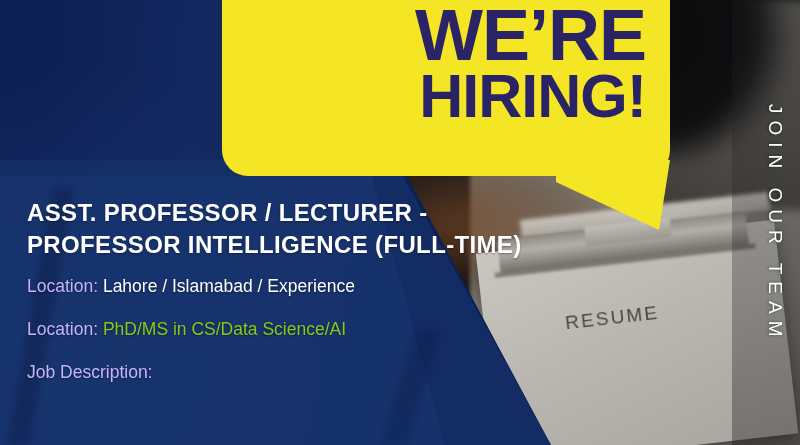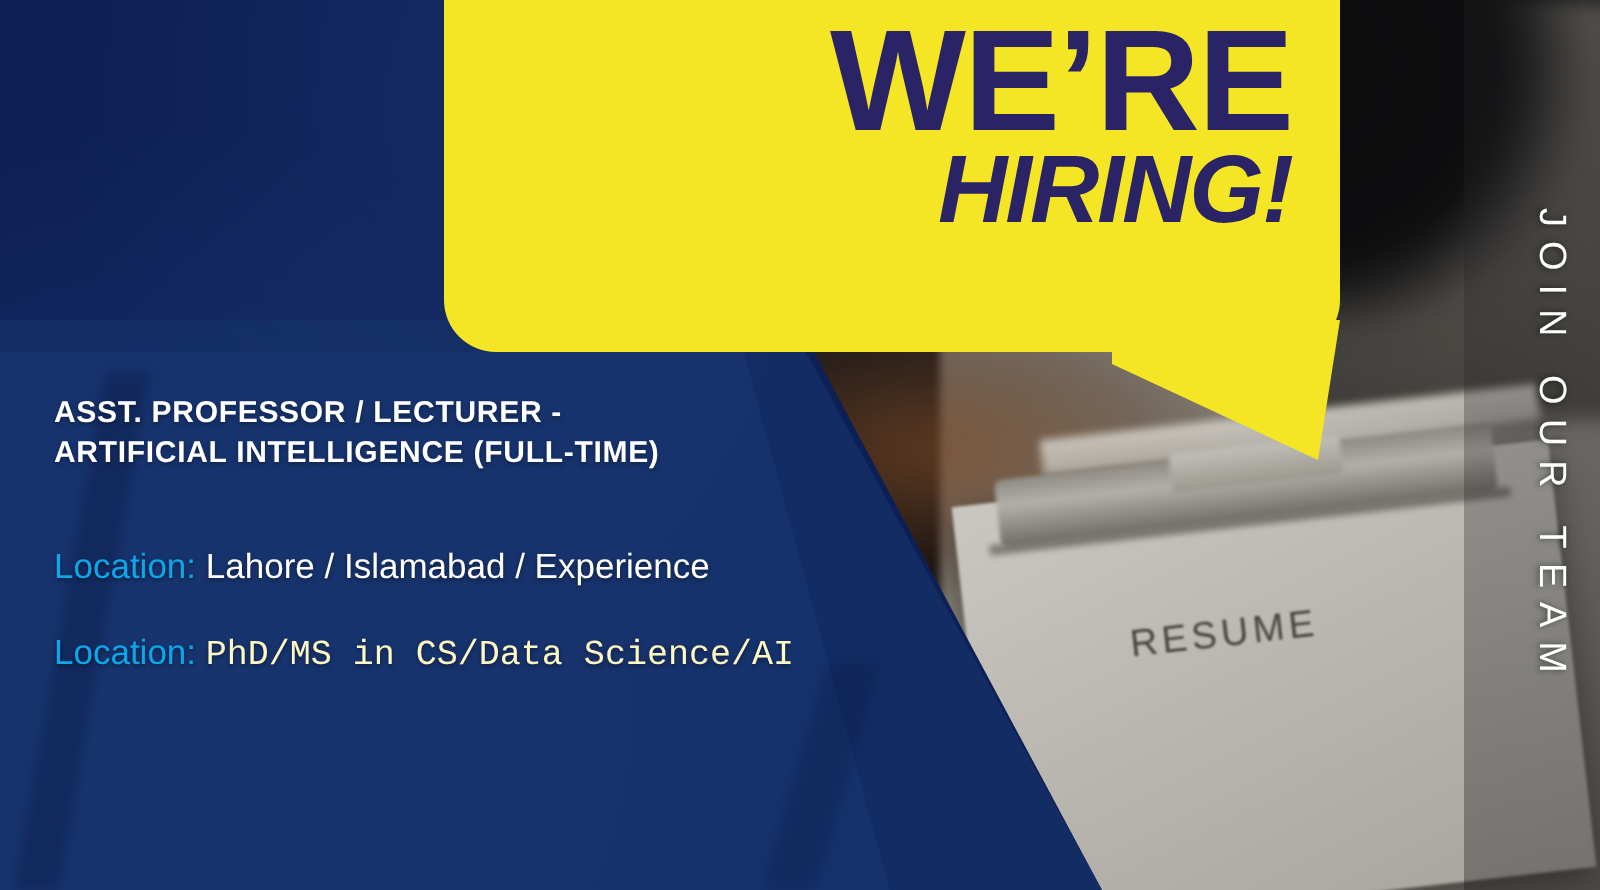--- a/index.html
+++ b/index.html
@@ -153,47 +153,47 @@
     display:flex;flex-direction:column;
     align-items:flex-end;justify-content:center;
     color:#2a2467;
     font-family:"Liberation Sans", sans-serif;
     font-weight:bold;
     letter-spacing:-1px;
     line-height:.92;
     padding-right:10px;
   }
   .bubble-text .l1{font-size:72px;}
-  .bubble-text .l2{font-size:48px;font-style:italic;}
+  .bubble-text .l2{font-size:61px;}
 
   
   .content{
     position:absolute;left:27px;top:197px;width:500px;
     z-index:7;
   }
   .headline{
     color:#ffffff;
-    font-size:15px;font-weight:bold;
+    font-size:24px;font-weight:bold;
     letter-spacing:.35px;
     line-height:1.32;
-    margin:0 0 36px 0;
+    margin:0 0 16px 0;
     text-shadow:0 1px 2px rgba(0,0,0,.35);
   }
   .headline .hl2{display:block;}
 
   .field{
     font-size:17.5px;
     line-height:1.2;
     margin-bottom:22px;
     white-space:nowrap;
     text-shadow:0 1px 2px rgba(0,0,0,.4);
   }
-  .lbl{color:#0ea5e9;text-align:center;}
+  .lbl{color:#c4b5fd;text-align:center;}
   .val{color:#ffffff;}
-  .field.all-cream .val{color:#fef9c3;font-family:Liberation Mono, monospace;}
+  .field.all-cream .val{color:#84cc16;}
   .field.last{margin-bottom:0;}
 
   
   .side-strip{
     position:absolute;right:0;top:0;width:68px;height:445px;
     background:linear-gradient(180deg,rgba(30,30,32,.34) 0%,rgba(40,40,42,.30) 50%,rgba(24,24,26,.36) 100%);
     z-index:8;
   }
   .side-text{
     position:absolute;right:14px;top:14px;
@@ -242,34 +242,37 @@
   <div class="bubble-tail-fix"></div>
   <div class="bubble-text">
     <div class="l1">WE’RE</div>
     <div class="l2">HIRING!</div>
   </div>
 
   <div class="content">
 
     <h1 class="headline">
       <span>ASST. PROFESSOR / LECTURER -</span>
-      <span class="hl2">ARTIFICIAL INTELLIGENCE (FULL-TIME)</span>
+      <span class="hl2">PROFESSOR INTELLIGENCE (FULL-TIME)</span>
     </h1>
 
     <div class="field">
       <span class="lbl">Location:</span>
       <span class="val">Lahore / Islamabad / Experience</span>
     </div>
 
     <div class="field all-cream">
       <span class="lbl">Location:</span>
       <span class="val">PhD/MS in CS/Data Science/AI</span>
     </div>
 
 
+    <div class="field last">
+      <span class="lbl">Job Description:</span>
+    </div>
 
   </div>
 
   <div class="side-strip"></div>
   <div class="side-text">
     <span>JOIN OUR TEAM</span>
   </div>
 
 </div>
 

